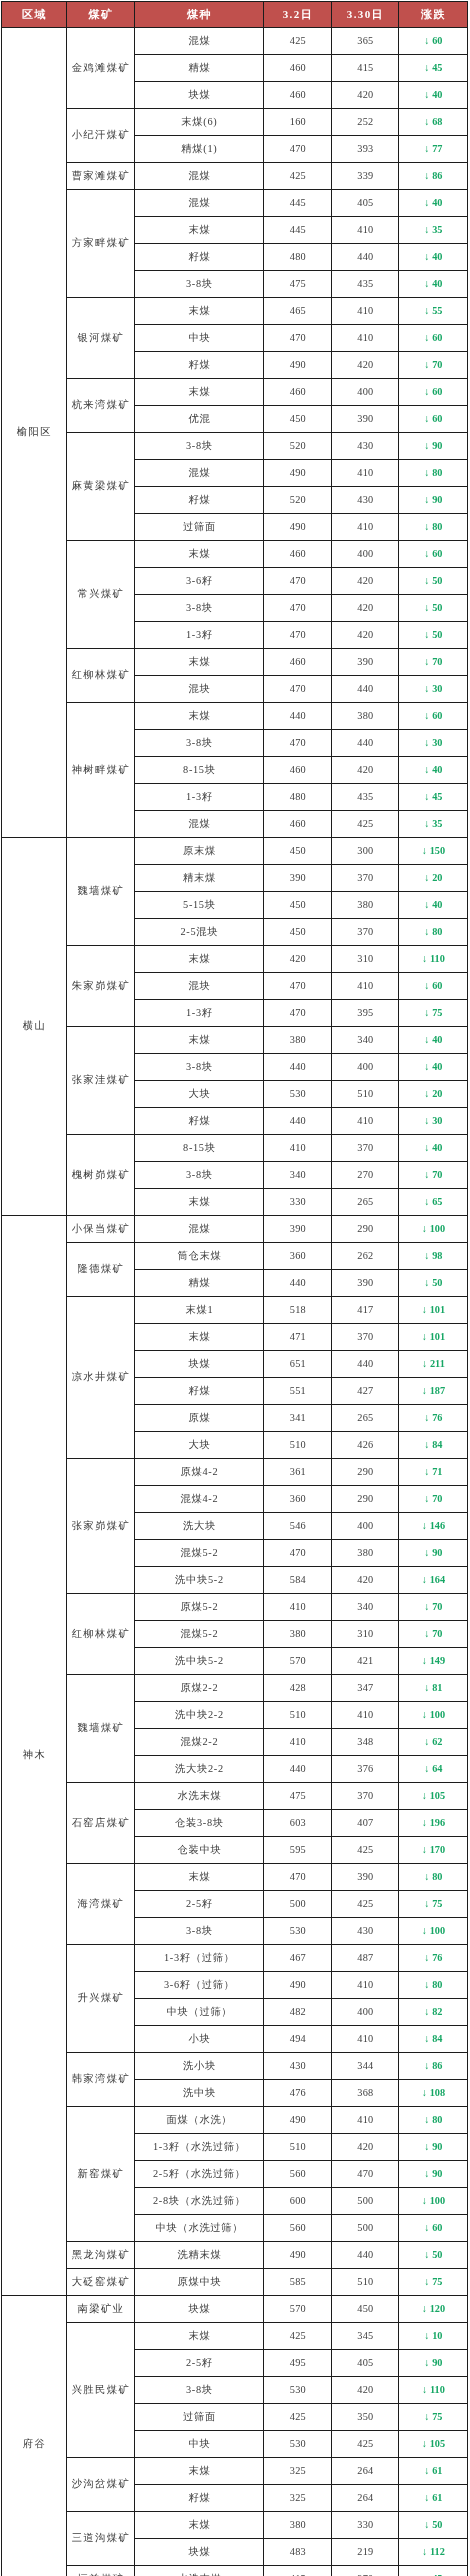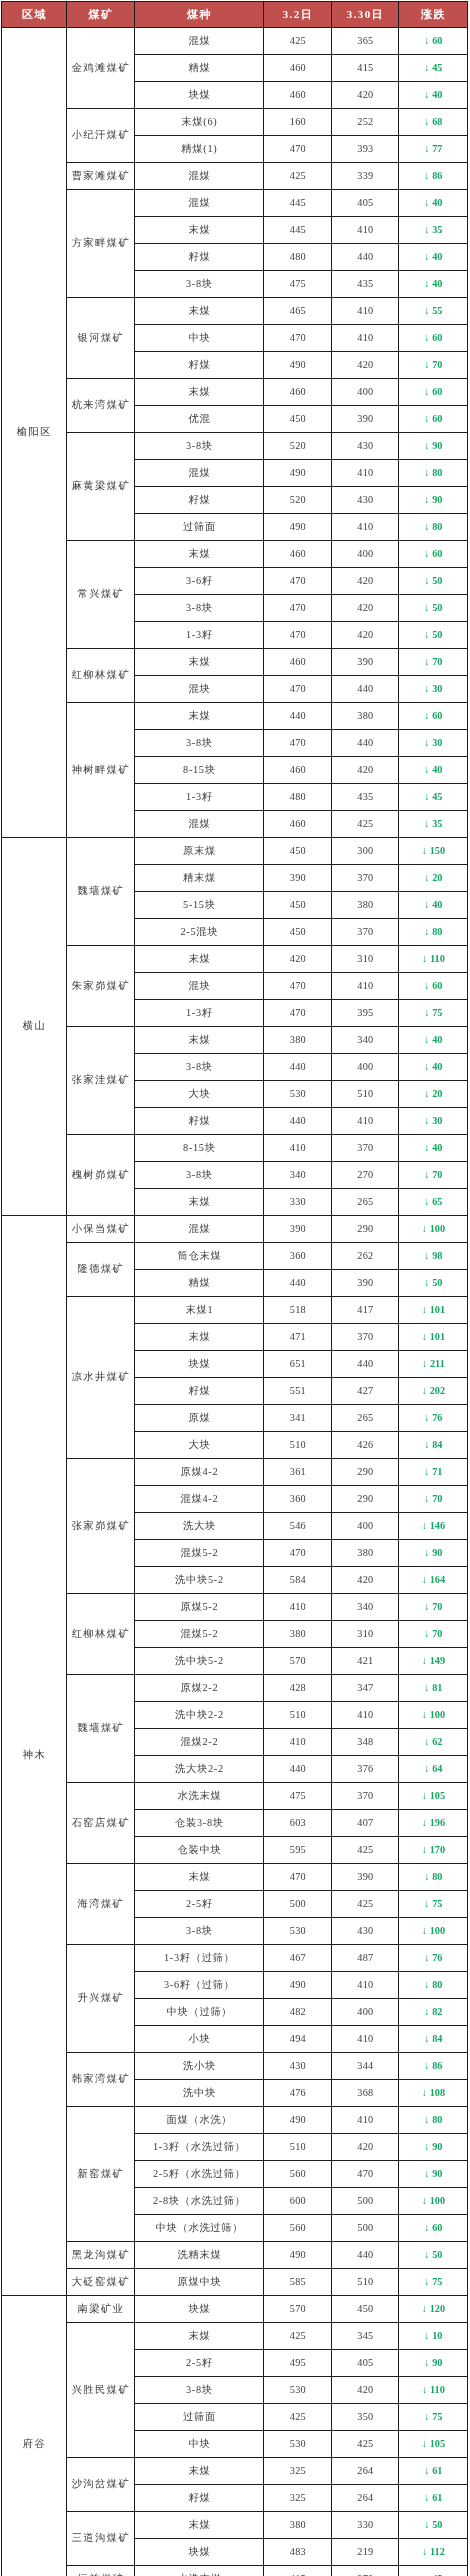--- a/index.html
+++ b/index.html
@@ -397,21 +397,21 @@
         <tr>
           <td class="type-cell">块煤</td>
           <td class="price-cell">651</td>
           <td class="price-cell">440</td>
           <td class="change-cell"><span class="arrow">↓</span><span>211</span></td>
         </tr>
         <tr>
           <td class="type-cell">籽煤</td>
           <td class="price-cell">551</td>
           <td class="price-cell">427</td>
-          <td class="change-cell"><span class="arrow">↓</span><span>202</span></td>
+          <td class="change-cell"><span class="arrow">↓</span><span>187</span></td>
         </tr>
         <tr>
           <td class="type-cell">原煤</td>
           <td class="price-cell">341</td>
           <td class="price-cell">265</td>
           <td class="change-cell"><span class="arrow">↓</span><span>76</span></td>
         </tr>
         <tr>
           <td class="type-cell">大块</td>
           <td class="price-cell">510</td>

